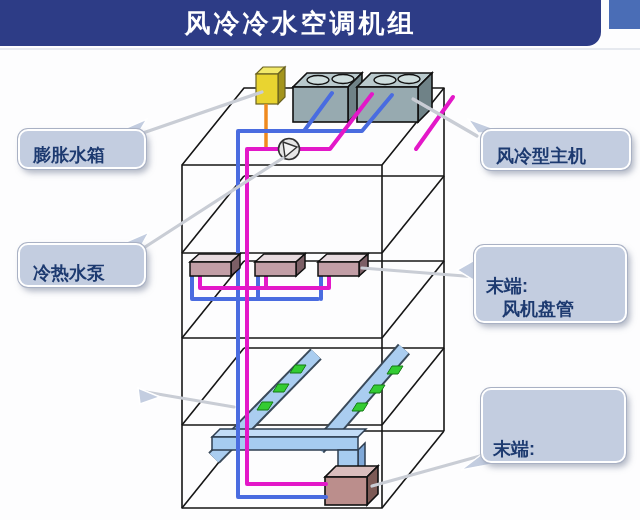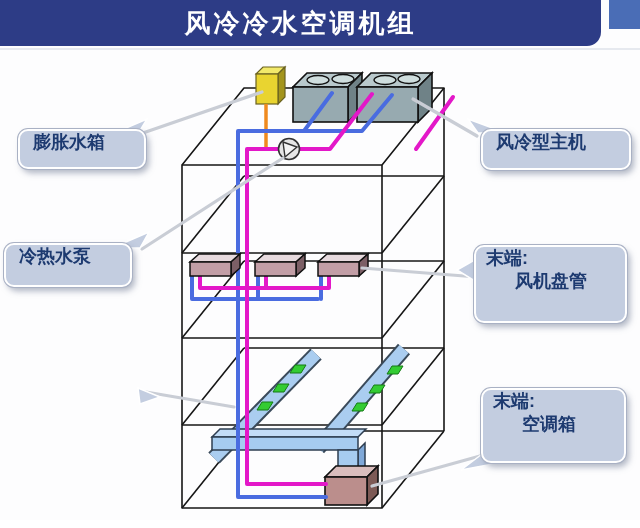--- a/index.html
+++ b/index.html
@@ -18,25 +18,25 @@
     position:absolute;left:609px;top:0;width:31px;height:29px;background:#4a6db6;
   }
   .banner-underline{
     position:absolute;left:0;top:48px;width:640px;height:2px;background:#e6e9ef;
   }
   .diagram-svg{position:absolute;left:0;top:0;}
   .callout{
     position:absolute;background:#c3cde0;border:2px solid #ffffff;border-radius:10px;
     box-shadow:0 0 0 1px #a9b1c4, 3px 4px 6px rgba(110,120,145,.55);
     color:#1d3a70;font-weight:bold;font-size:18px;box-sizing:border-box;
-    display:flex;flex-direction:column;justify-content:flex-start;
+    display:flex;flex-direction:column;justify-content:flex-end;
   }
   .callout .line{line-height:23px;white-space:nowrap;}
   .pad1{padding-left:10px;}
-  .pad2{padding-left:39px;}
+  .pad2{padding-left:26px;}
   .center{text-align:center;}
   .single{padding-left:13px;}
 </style>
 </head>
 <body>
 
 <div class="stage">
 
   <svg class="diagram-svg" width="640" height="528" viewBox="0 0 640 528">
 
@@ -176,32 +176,31 @@
   <div class="banner">
     <h1>风冷冷水空调机组</h1>
   </div>
   <div class="corner-accent"></div>
   <div class="banner-underline"></div>
 
   <div class="callout" style="left:18px;top:129px;width:128px;height:40px;">
     <div class="line single">膨胀水箱</div>
   </div>
 
-  <div class="callout" style="left:4px;top:243px;width:128px;height:44px;">
+  <div class="callout" style="left:18px;top:243px;width:128px;height:44px;">
     <div class="line single">冷热水泵</div>
   </div>
 
 
   <div class="callout" style="left:481px;top:129px;width:150px;height:41px;">
     <div class="line single">风冷型主机</div>
   </div>
 
   <div class="callout" style="left:474px;top:245px;width:153px;height:78px;">
     <div class="line pad1">末端:</div>
     <div class="line pad2">风机盘管</div>
   </div>
 
   <div class="callout" style="left:481px;top:388px;width:145px;height:75px;">
     <div class="line pad1">末端:</div>
-    <div class="line pad2">空调箱</div>
   </div>
 
 </div>
 
 </body></html>

